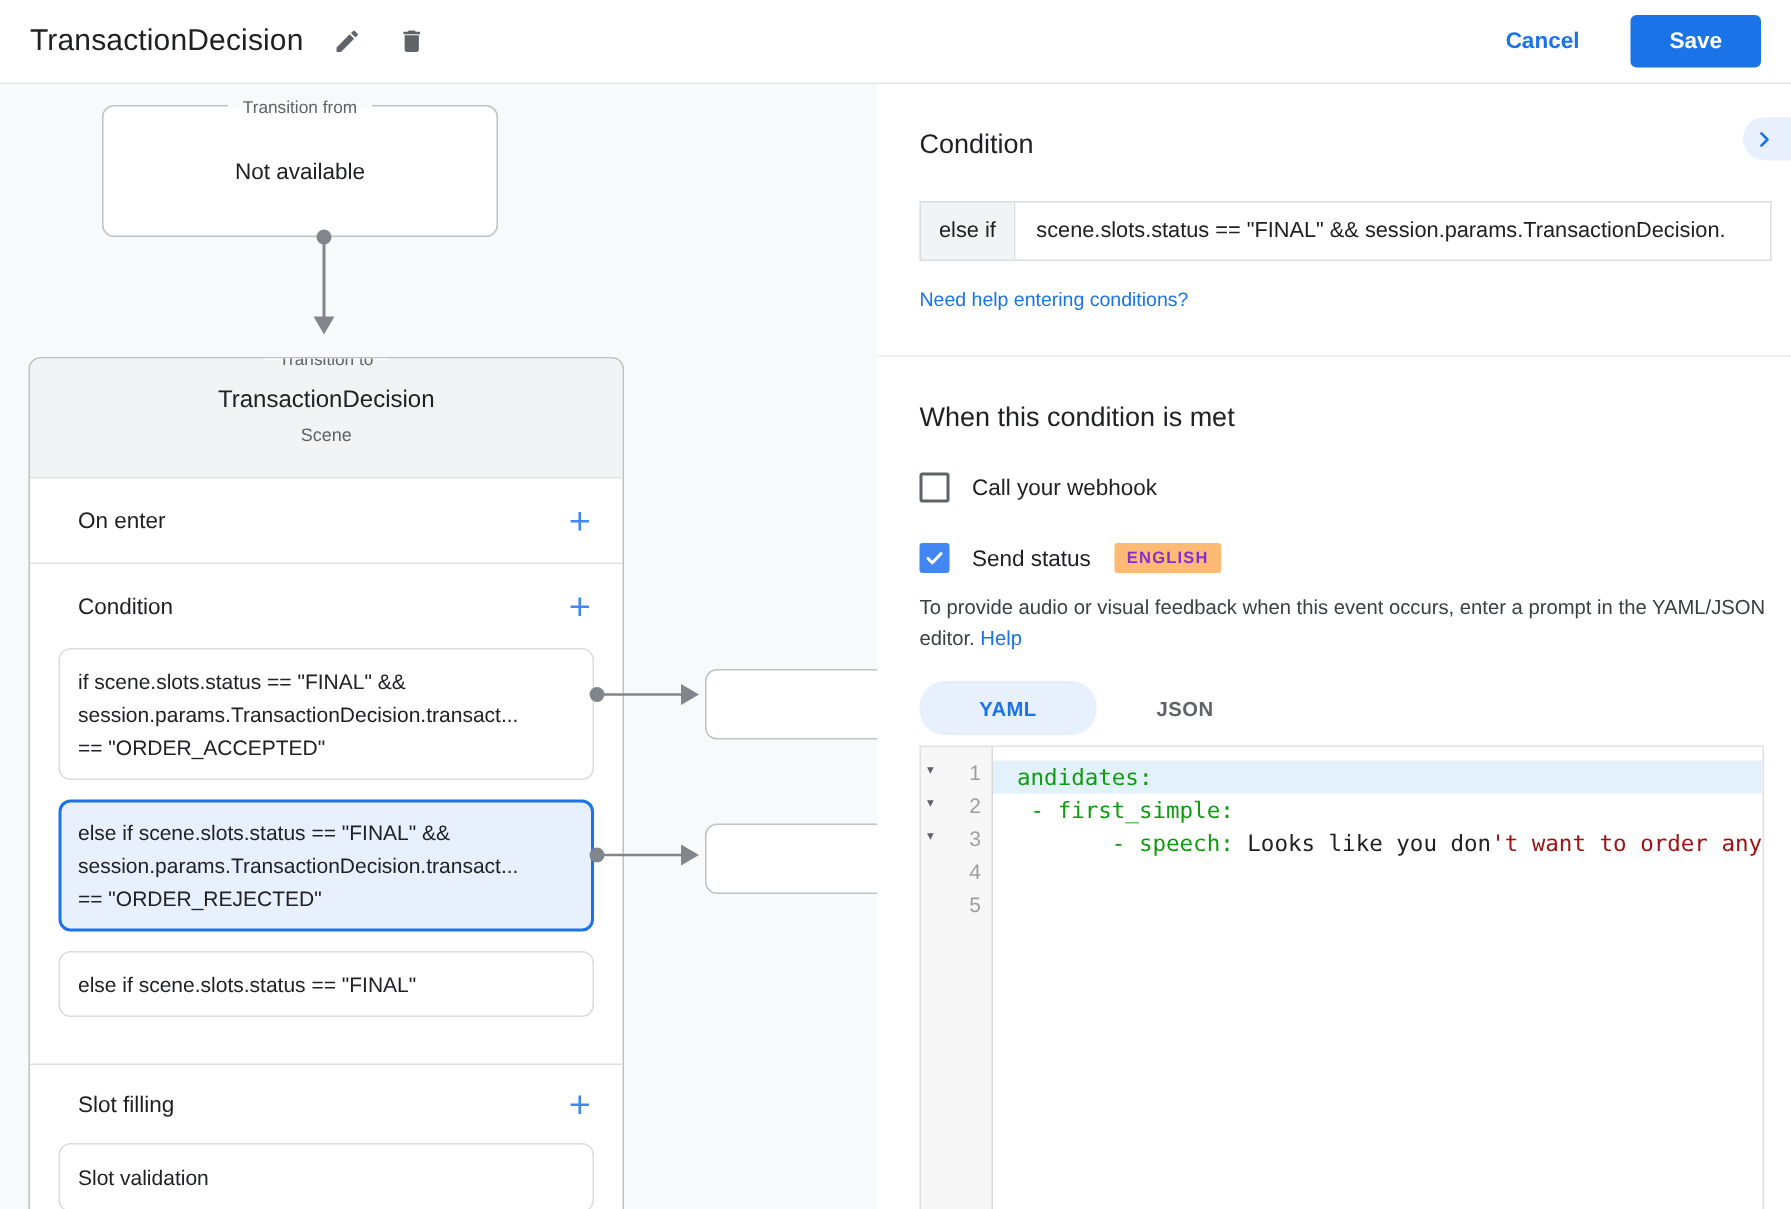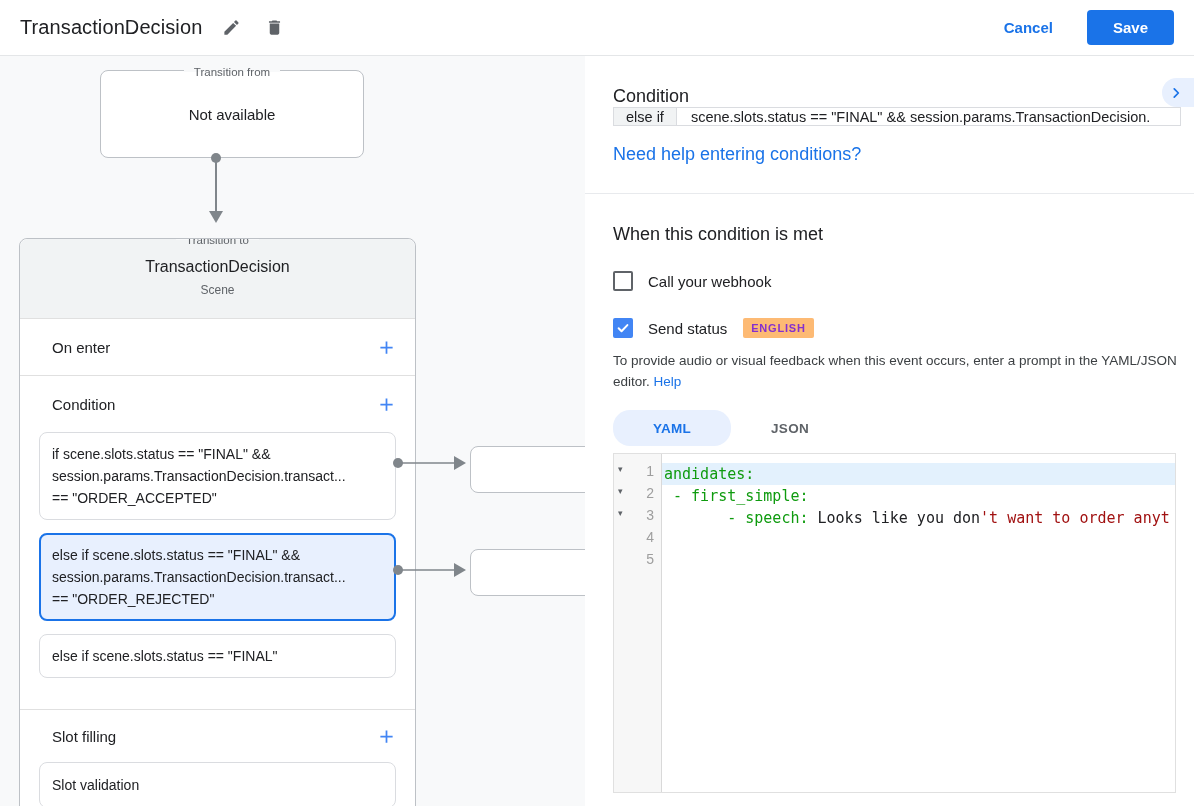--- a/index.html
+++ b/index.html
@@ -24,21 +24,21 @@
   .canvas { position:relative; width:585px; height:750px; background:#f8f9fa; overflow:hidden; flex:none; }
   .panel  { position:relative; width:609px; height:750px; background:#fff; padding:0 0 0 28px; }
 
   
   .diagram-box { position:absolute; background:#fff; border:1px solid #bdc1c6; border-radius:8px; }
   .box-legend { position:absolute; top:-9px; left:0; right:0; text-align:center; pointer-events:none; }
   .box-legend span { display:inline-block; font-size:11.5px; color:#5f6368; padding:0 10px;
                      background:linear-gradient(#f8f9fa 50%, #ffffff 50%); }
   .tt-legend span { background:linear-gradient(#f8f9fa 50%, #f1f3f4 50%); }
 
-  .tf-box { left:100px; top:14px; width:264px; height:88px; }
+  .tf-box { left:68px; top:14px; width:264px; height:88px; }
   .tf-content { display:flex; align-items:center; justify-content:center; height:100%;
                 font-size:15px; color:#202124; }
 
   .tt-card { left:19px; top:182px; width:397px; height:640px; background:#fff;
              border:1px solid #bdc1c6; border-radius:8px; position:absolute; overflow:hidden; }
   .tt-header { background:#f1f3f4; height:80px; border-bottom:1px solid #e0e0e0;
                border-radius:8px 8px 0 0; text-align:center; padding-top:19px; }
   .tt-title { font-size:16px; color:#202124; }
   .tt-sub { font-size:12px; color:#5f6368; margin-top:7px; }
 
@@ -61,26 +61,26 @@
   .target-box { position:absolute; left:470px; width:130px; height:47px;
                 background:#fff; border:1px solid #bdc1c6; border-radius:8px; }
   .connector-svg { position:absolute; left:0; top:0; pointer-events:none; z-index:5; }
 
   
   .panel h2 { font-size:18px; font-weight:normal; color:#202124; }
   .cond-heading { padding-top:30px; }
   .chevron-btn { position:absolute; right:0; top:22px; width:32px; height:29px;
                  background:#e8f0fe; border:none; border-radius:15px 0 0 15px;
                  cursor:pointer; display:flex; align-items:center; justify-content:center; padding-right:4px; }
-  .cond-input-row { display:flex; width:568px; height:19px; }
+  .cond-input-row { display:flex; margin-top:27px; width:568px; height:40px; }
   .cond-prefix { display:flex; align-items:center; padding:0 12px; background:#f1f3f4;
                  border:1px solid #dadce0; font-size:14.5px; color:#202124; flex:none; }
   .cond-input { flex:1; border:1px solid #dadce0; border-left:none; padding:0 8px 0 14px;
                 font-size:14.5px; color:#202124; font-family:"Liberation Sans",sans-serif; outline:none; }
-  .help-link { display:inline-block; margin-top:18px; font-size:18px; color:#1a73e8;
+  .help-link { display:inline-block; margin-top:18px; font-size:13px; color:#1a73e8;
                text-decoration:none; cursor:pointer; }
   .panel-divider { height:1px; background:#e8eaed; margin:28px 0 0 -28px; }
 
   .when-heading { margin-top:30px; }
   .check-row { display:flex; align-items:center; margin-top:26px; }
   .checkbox { width:20px; height:20px; border:2px solid #5f6368; border-radius:2px;
               background:#fff; flex:none; cursor:pointer; }
   .checkbox.checked { background:#4285f4; border-color:#4285f4; display:flex;
                       align-items:center; justify-content:center; }
   .check-label { font-size:15px; font-weight:normal; color:#202124; margin-left:15px; }
@@ -94,21 +94,21 @@
          font-size:13.5px; font-weight:bold; letter-spacing:.3px; color:#5f6368; cursor:pointer; }
   .tab.active { background:#e8f0fe; color:#1a73e8;border-radius:17px; }
 
   .editor { margin-top:7px; width:563px; height:340px; border:1px solid #e0e0e0;
             display:flex; background:#fff; font-family:"DejaVu Sans Mono",monospace; }
   .gutter { width:48px; background:#f7f7f7; border-right:1px solid #d9d9d9; padding-top:9px; flex:none; }
   .gutter-row { position:relative; height:22px; font-size:14px; color:#9e9e9e;
                 text-align:right; padding-right:7px; font-family:"Liberation Sans",sans-serif; }
   .fold-arrow { position:absolute; left:4px; top:1px; font-size:9px; color:#5f6368; cursor:pointer; }
   .code-area { flex:1; padding-top:9px; overflow:hidden; cursor:text; }
-  .code-line { height:22px; font-size:15px; line-height:22px; white-space:pre; padding-left:2px; }
+  .code-line { height:22px; font-size:15px; line-height:22px; white-space:pre; padding-left:16px; }
   .code-line.hl { background:#e3f1fd; }
   .tok-key { color:#0f9b0f; }
   .tok-plain { color:#202124; }
   .tok-string { color:#a11111; }
 </style>
 </head>
 <body>
 
 <div class="topbar">
   <span class="title">TransactionDecision</span>

